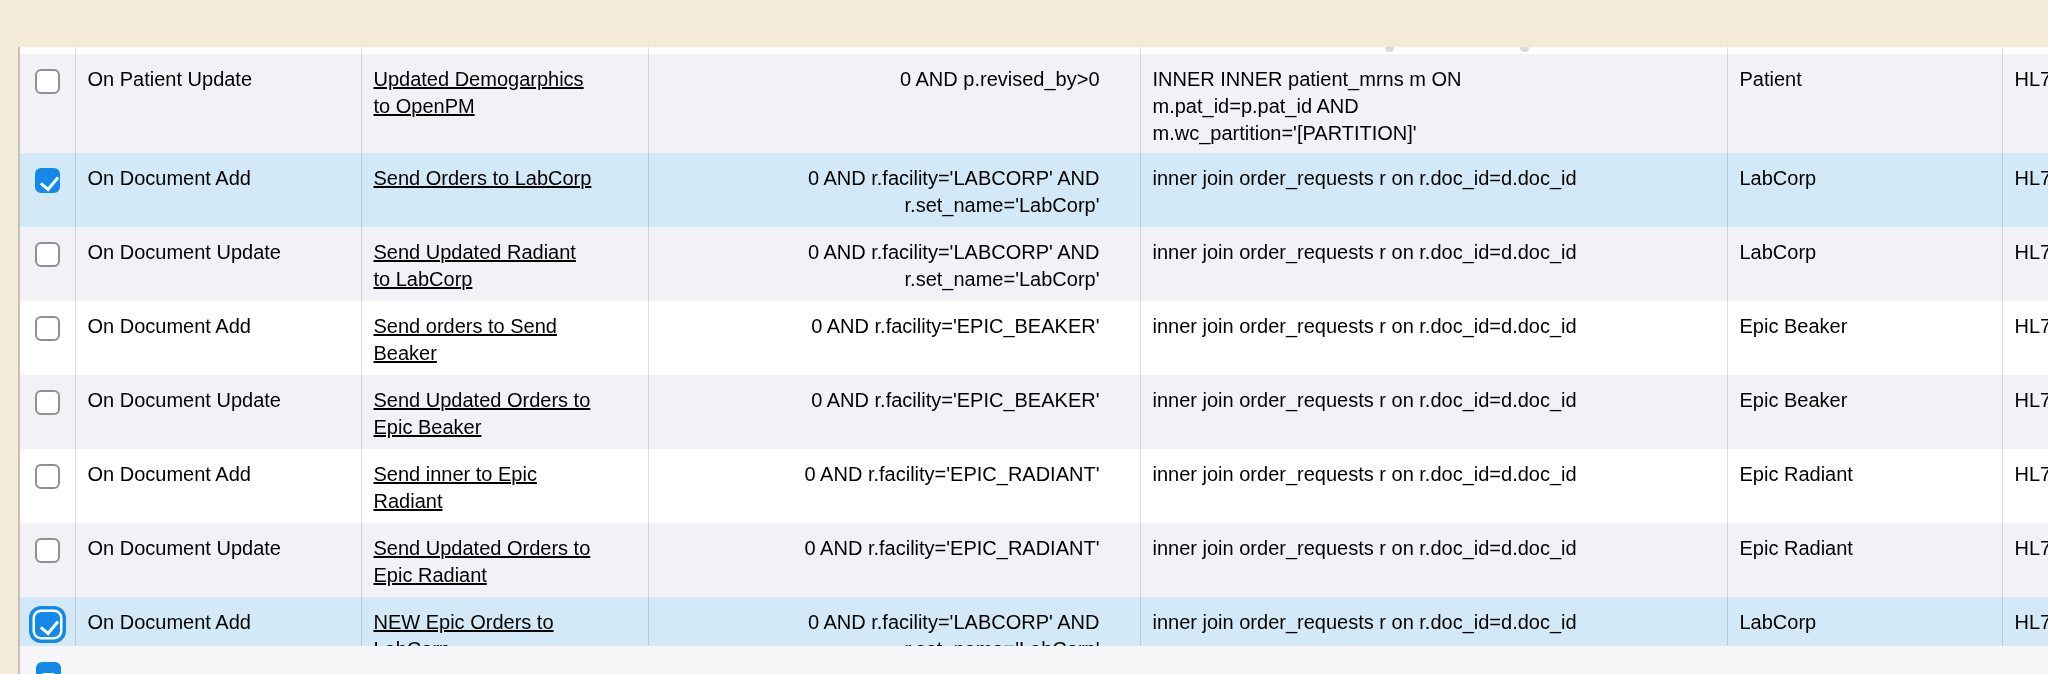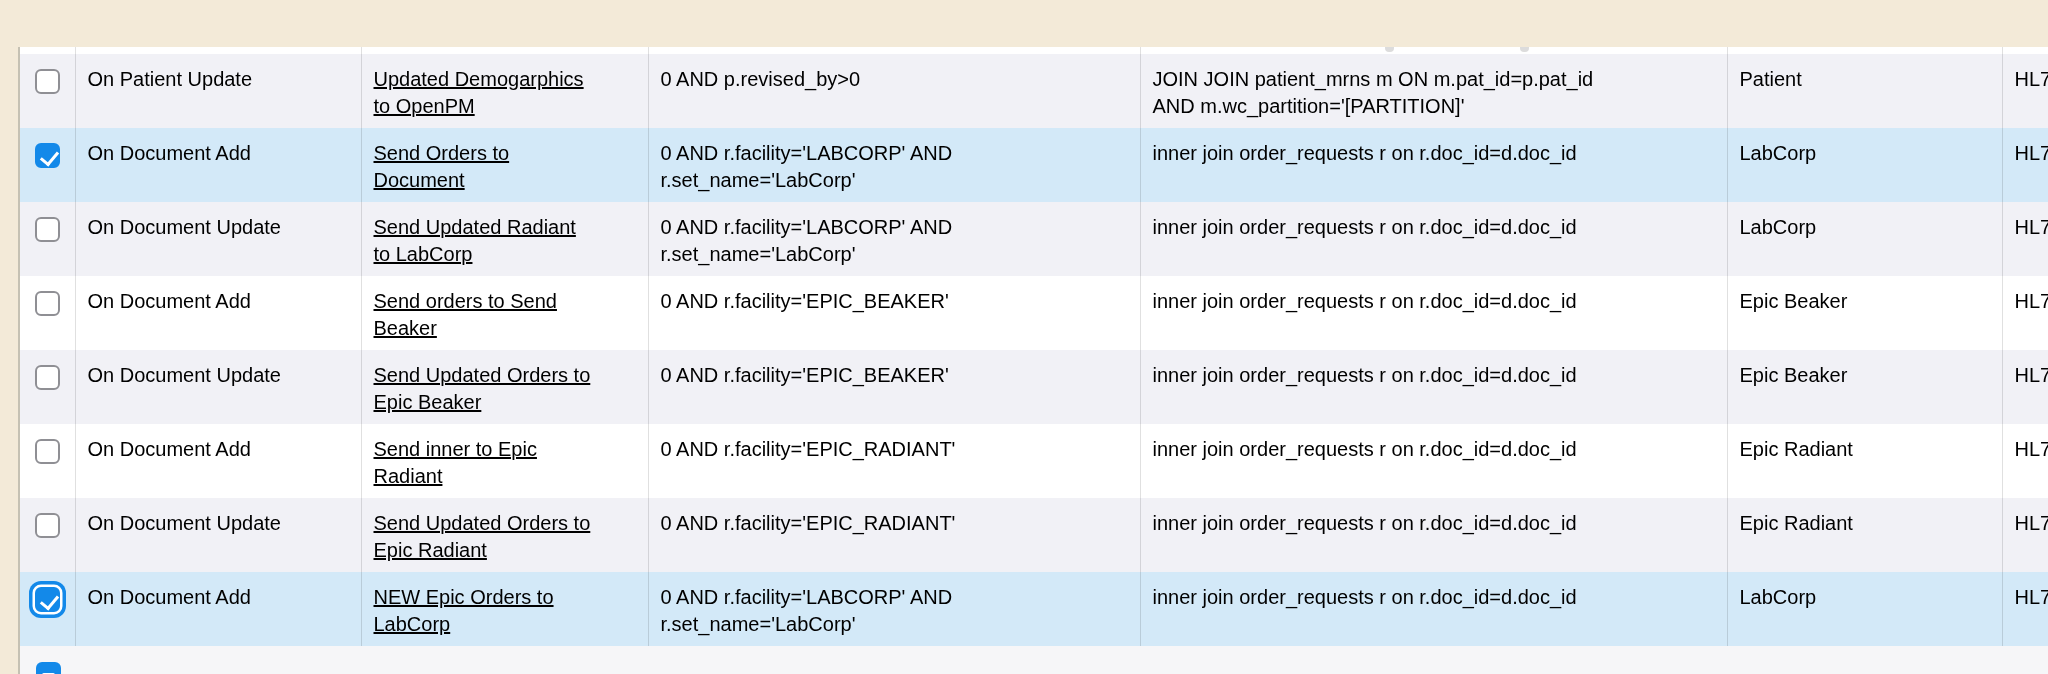--- a/index.html
+++ b/index.html
@@ -38,21 +38,21 @@
   tr.stripe-white td{background:var(--stripe-white);}
   tr.stripe-blue td{background:var(--selected-row);}
   td{
     vertical-align:top;
     border-right:1.5px solid var(--divider);
     padding:12px 12px 6px 12px;
     word-wrap:break-word;
   }
   td:last-child{border-right:none;}
   td.cell-desc{padding-right:50px;text-decoration:underline;}
-  td.cell-cond{padding-right:40px;}
+  td.cell-cond{padding-right:40px;text-align:right;}
   td.cell-join{padding-right:105px;}
   td.cell-cb{padding:0;position:relative;}
   .cb{
     position:absolute;left:15px;top:15px;width:25px;height:25px;
     border:2px solid #8f8f94;border-radius:6px;background:#fff;cursor:pointer;
   }
   .cb.checked{background:var(--accent-blue);border-color:var(--accent-blue);}
   .cb.checked::after{
     content:"";position:absolute;left:7px;top:3px;width:8px;height:14px;
     border:solid #fff;border-width:0 3px 3px 0;transform:rotate(40deg);
@@ -110,30 +110,30 @@
             <td></td>
             <td></td>
         </tr>
       <tr class="datarow stripe-gray">
     <td class="cell-cb">
       <span class="cb"></span>
     </td>
     <td>On Patient Update</td>
     <td class="cell-desc">Updated Demogarphics to OpenPM</td>
     <td class="cell-cond">0 AND p.revised_by&gt;0</td>
-    <td class="cell-join">JOIN JOIN patient_mrns m ON m.pat_id=p.pat_id AND m.wc_partition='[PARTITION]'</td>
+    <td class="cell-join">INNER INNER patient_mrns m ON m.pat_id=p.pat_id AND m.wc_partition='[PARTITION]'</td>
     <td>Patient</td>
     <td>HL7</td>
   </tr>
           <tr class="datarow stripe-blue">
     <td class="cell-cb">
       <span class="cb checked"></span>
     </td>
     <td>On Document Add</td>
-    <td class="cell-desc">Send Orders to Document</td>
+    <td class="cell-desc">Send Orders to LabCorp</td>
     <td class="cell-cond">0 AND r.facility='LABCORP' AND r.set_name='LabCorp'</td>
     <td class="cell-join">inner join order_requests r on r.doc_id=d.doc_id</td>
     <td>LabCorp</td>
     <td>HL7</td>
   </tr>
           <tr class="datarow stripe-gray">
     <td class="cell-cb">
       <span class="cb"></span>
     </td>
     <td>On Document Update</td>

